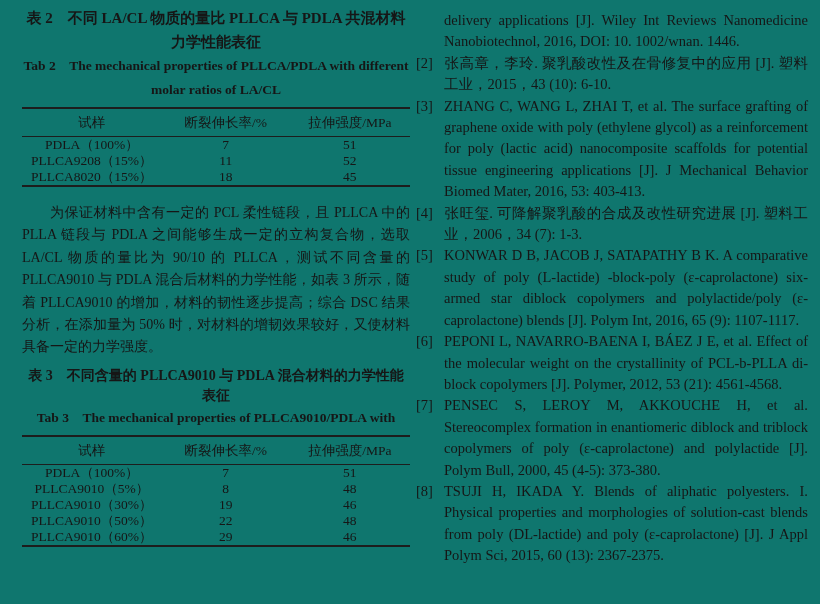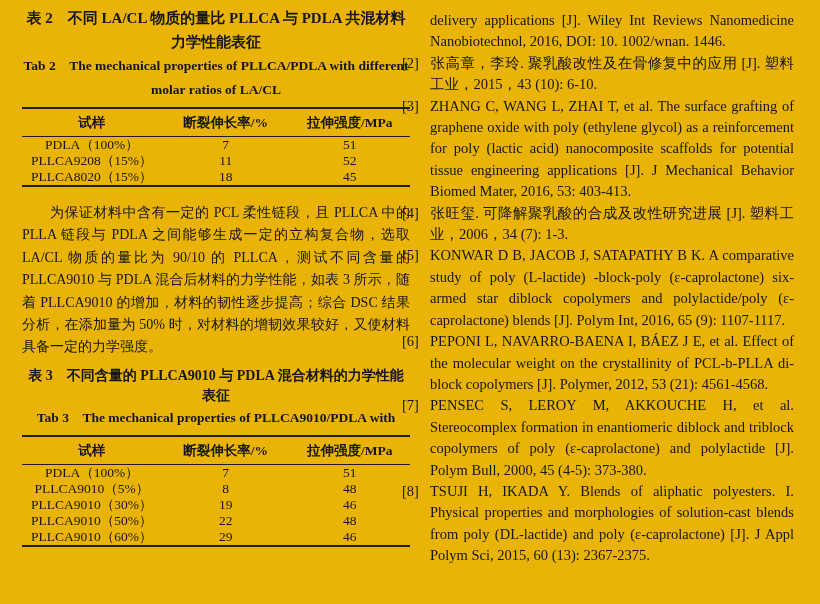--- a/index.html
+++ b/index.html
@@ -4,21 +4,21 @@
 <style>
   html, body {
     margin: 0;
     padding: 0;
     background: #ffffff;
   }
   .page {
     position: relative;
     width: 820px;
     height: 604px;
-    background: #eab308;
+    background: #0f766e;
     overflow: hidden;
     font-family: "Liberation Serif", "DejaVu Serif", serif;
     color: #161616;
   }
 
   
   .left-col {
     position: absolute;
     left: 22px;
     top: 6px;
@@ -42,21 +42,21 @@
     margin-top: 7px;
   }
   table.data-table {
     width: 100%;
     border-collapse: collapse;
     margin-top: 5px;
     border-top: 2px solid #1d1d1d;
     border-bottom: 2px solid #1d1d1d;
   }
   table.data-table th {
-    font-weight: bold;
+    font-weight: normal;
     font-size: 13.5px;
     padding: 5px 0 4px 0;
     border-bottom: 1.5px solid #1d1d1d;
     text-align: center;
     margin-top: 48px;
   }
   table.data-table td {
     font-size: 13.5px;
     line-height: 16px;
     height: 16px;
@@ -72,21 +72,21 @@
     margin: 15px 0 0 0;
     font-size: 14px;
     line-height: 22.4px;
     text-align: justify;
     text-indent: 2em;
   }
 
   
   .right-col {
     position: absolute;
-    left: 402px;
+    left: 416px;
     top: 10px;
     width: 392px;
   }
   .ref {
     position: relative;
     padding-left: 28px;
     font-size: 14.5px;
     line-height: 21.4px;
     text-align: justify;
   }

